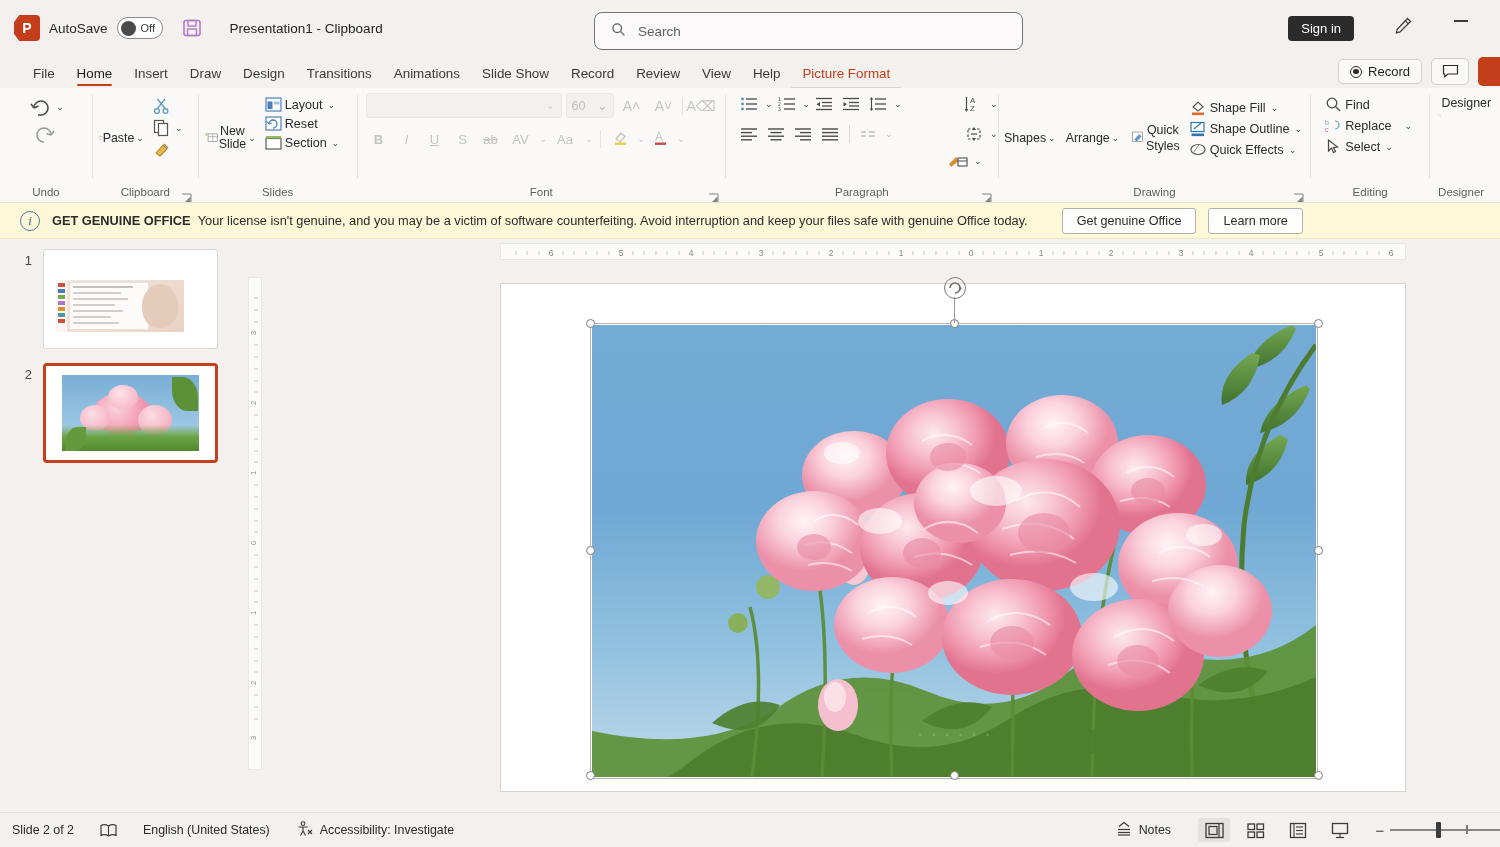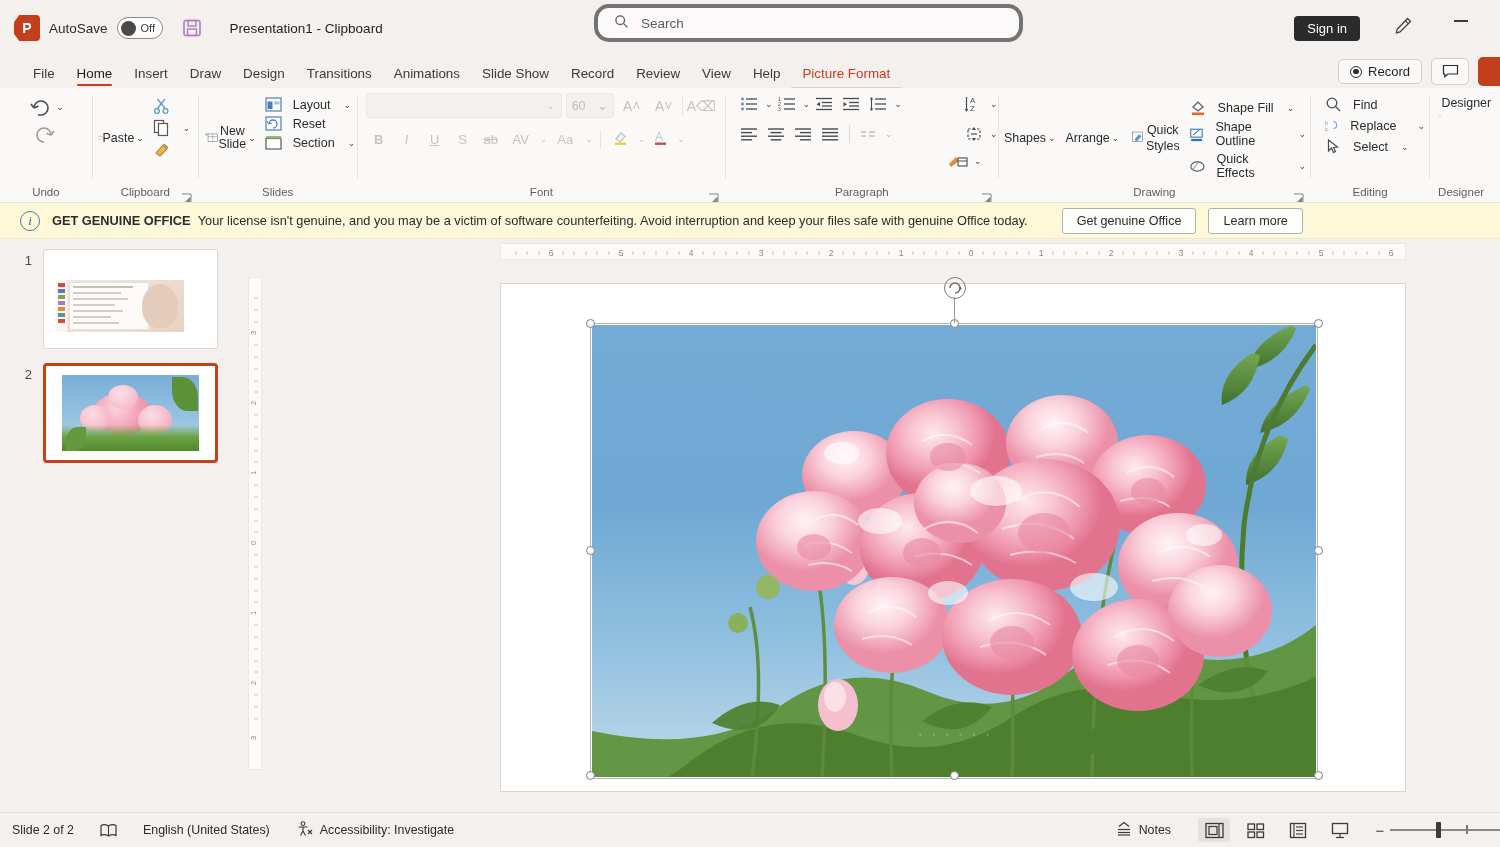--- a/index.html
+++ b/index.html
@@ -35,30 +35,30 @@
   }
   .toggle .knob {
     width: 15px; height: 15px; border-radius: 50%;
     background: #4a4a4a; margin-left: 3px;
   }
   .toggle .off { font-size: 11px; color: #3b3b3b; margin-left: 5px; }
   .save-icon { margin-left: 18px; width: 22px; height: 22px; position: relative; }
   .doc-title { margin-left: 27px; font-size: 13.5px; color: #1f1f1f; }
 
   .searchbox {
-    position: absolute; left: 594px; top: 4px;
+    position: absolute; left: 594px; top: 12px;
     width: 429px; height: 38px;
-    background: #fbf9f9; border: 4px solid #737373; border-radius: 15px;
+    background: #fbf9f9; border: 1px solid #737373; border-radius: 8px;
     display: flex; align-items: center;
   }
   .searchbox .mag { margin-left: 16px; }
   .searchbox .sph { margin-left: 12px; font-size: 13.5px; color: #605e5c; }
 
   .signin {
-    position: absolute; right: 140px; top: 16px;
+    position: absolute; right: 146px; top: 16px;
     background: #2b2b2b; color: #fff; font-size: 13px;
     padding: 5px 13px; border-radius: 4px;
   }
   .pen-icon { position: absolute; right: 87px; top: 16px; }
   .minimize {
     position: absolute; right: 32px; top: 20px;
     width: 14px; height: 1.5px; background: #3b3b3b;
   }
 
   
@@ -123,21 +123,21 @@
   .gsep { width: 1px; background: #e6e2e0; margin: 7px 0 24px 0; flex: 0 0 1px; }
   .dialog-launcher {
     position: absolute; right: 6px; bottom: 2px;
     width: 11px; height: 11px; opacity: .75;
   }
 
   .bigbtn {
     display: flex; align-items: center; justify-content: flex-start;
     font-size: 12.4px; color: #2b2b2b; padding: 3px 5px;
   }
-  .smallrow { display: flex; align-items: center; font-size: 12.6px; color: #2b2b2b; gap: 11px; padding: 2px 4px; }
+  .smallrow { display: flex; align-items: center; font-size: 12.6px; color: #2b2b2b; gap: 3px; padding: 2px 4px; }
   .cv { font-size: 9px; color: #46433f; margin-left: 2px; }
 
   
   .fontbox {
     width: 196px; height: 25px; background: #f3f1ef;
     border: 1px solid #eae7e5; border-radius: 3px;
     display: flex; align-items: center; justify-content: flex-end;
     padding-right: 6px; color: #c8c5c3; font-size: 10px;
   }
   .sizebox {

